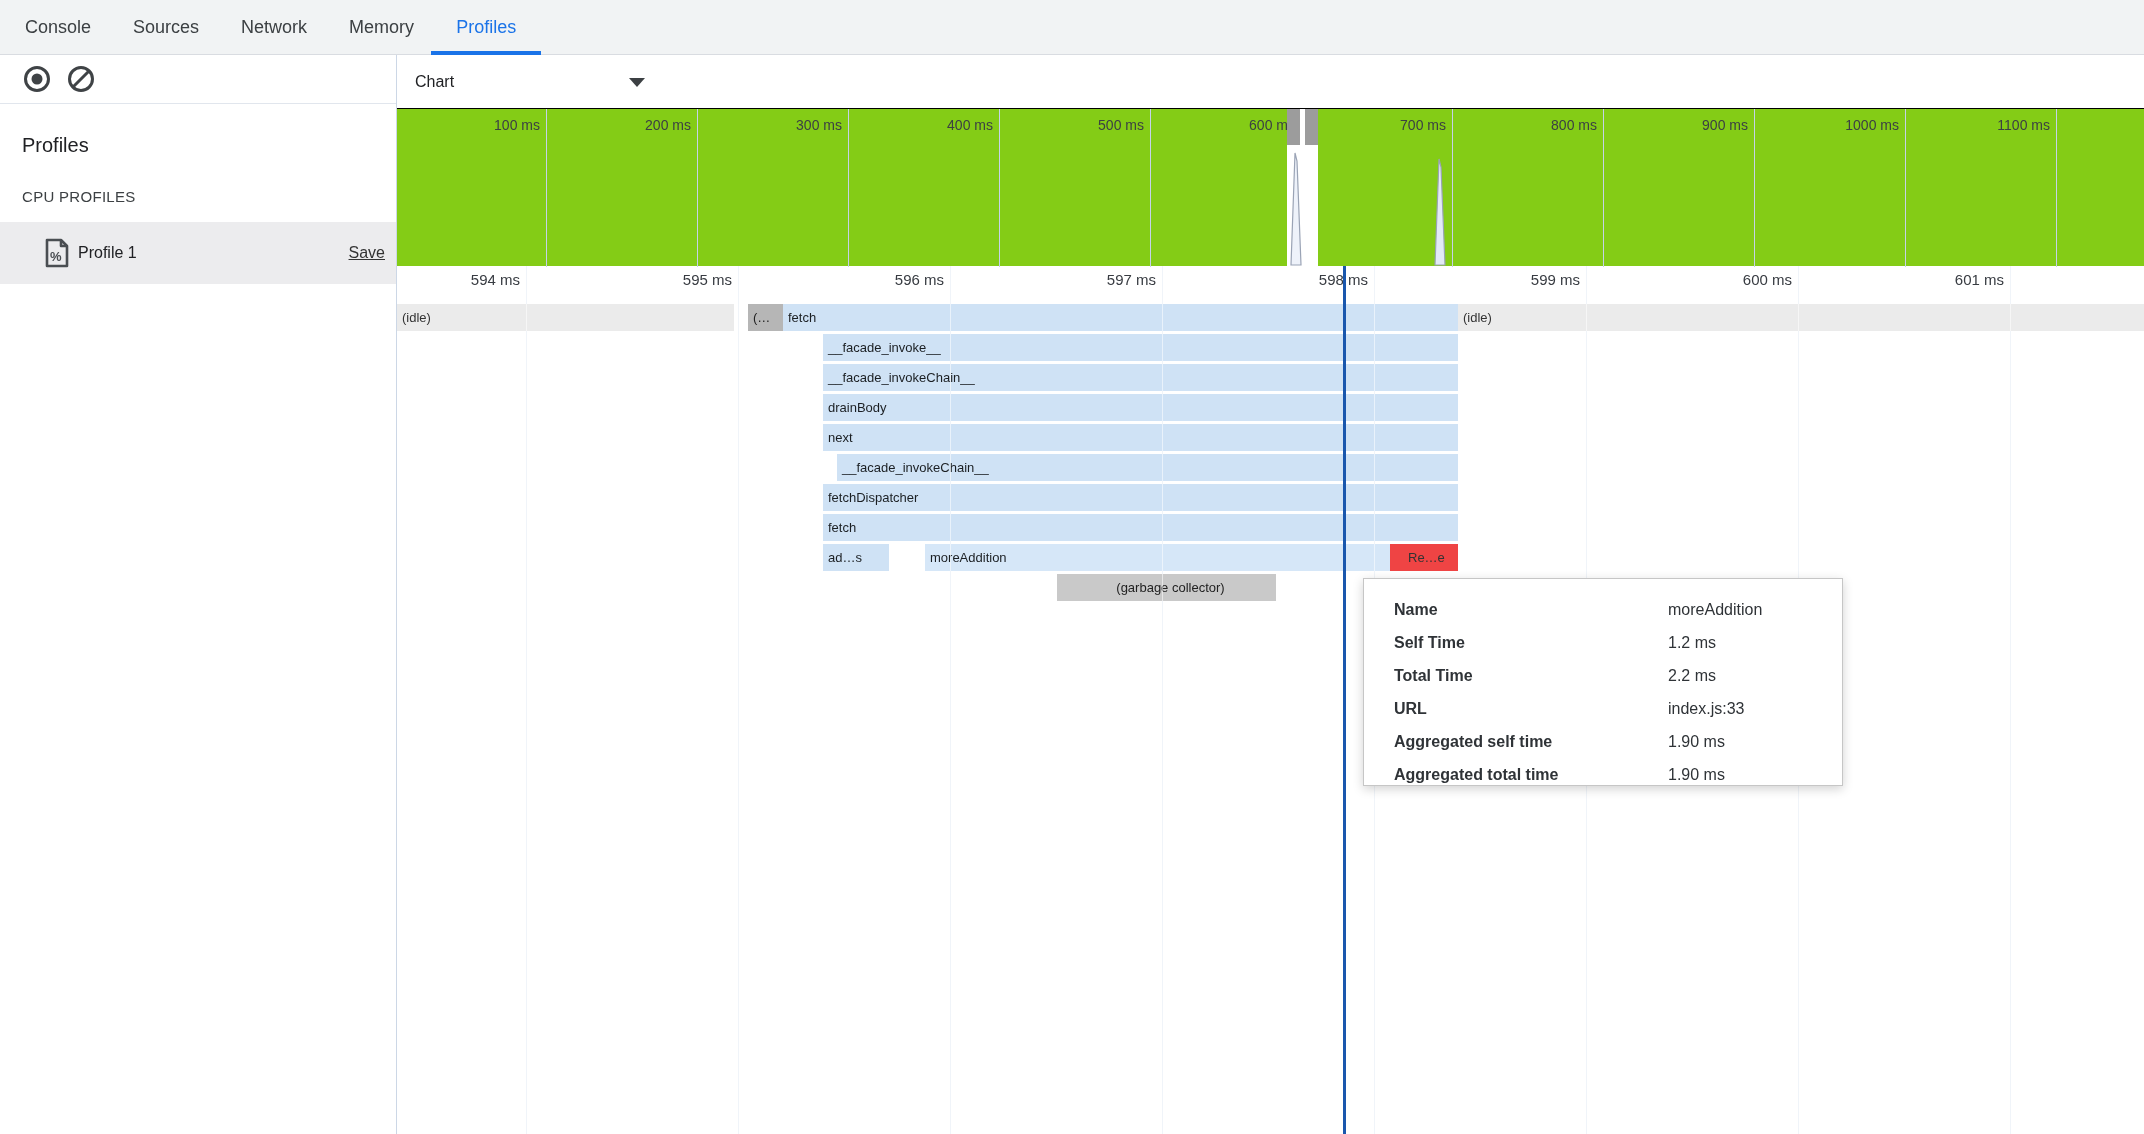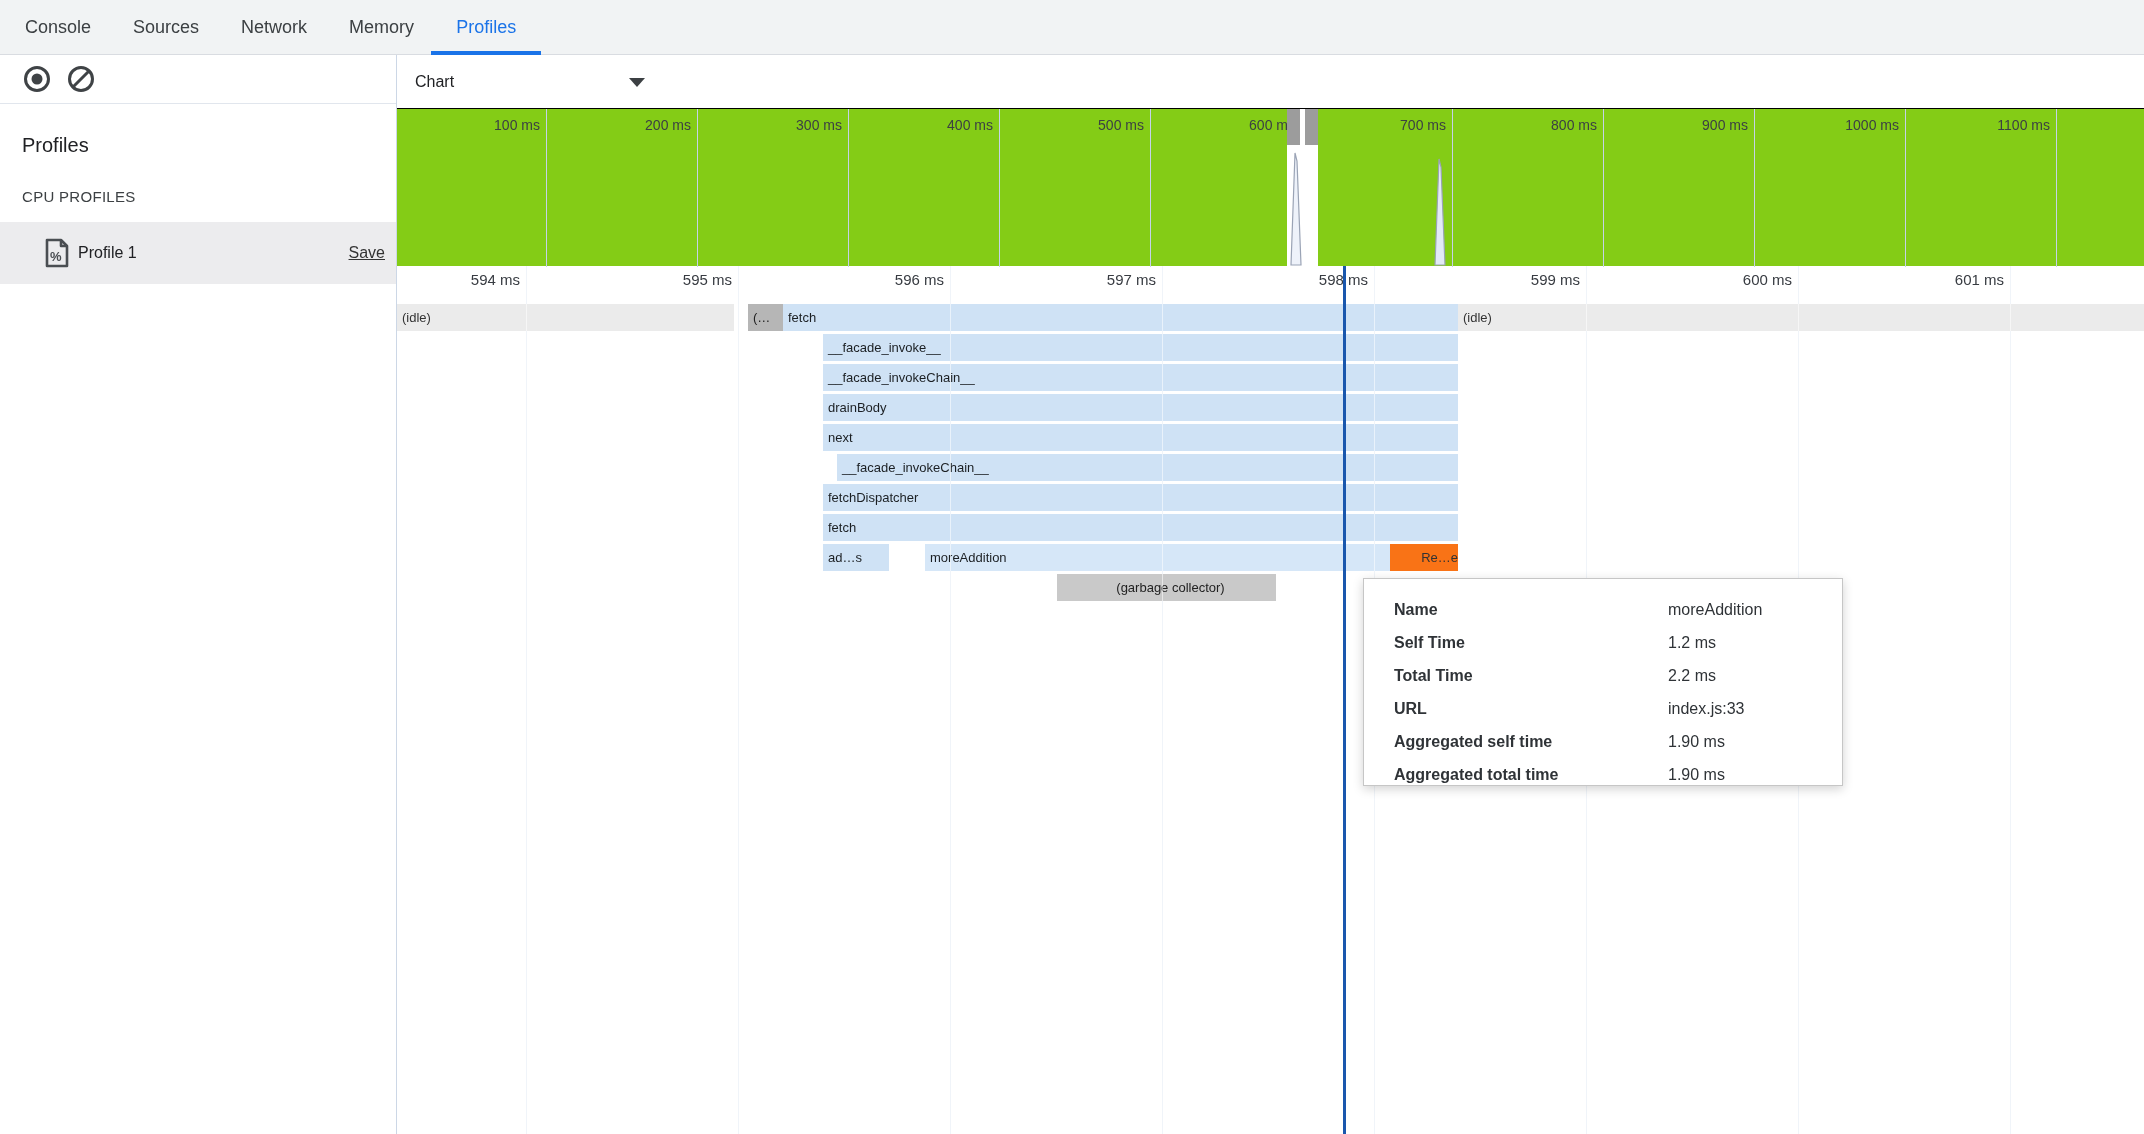--- a/index.html
+++ b/index.html
@@ -51,21 +51,21 @@
   .glo{position:absolute;top:0;width:1px;height:868px;background:rgba(255,255,255,.55);z-index:4;}
   .rtick{position:absolute;top:5px;width:120px;text-align:right;font-size:15px;color:#383c42;z-index:1;white-space:nowrap;}
   .marker{position:absolute;top:0;width:3px;height:868px;background:#1a57ad;z-index:5;}
   .bar{position:absolute;height:27px;line-height:27px;font-size:13px;color:#1b1f23;
        padding-left:5px;box-sizing:border-box;overflow:hidden;white-space:nowrap;z-index:2;cursor:pointer;}
   .bar.blue{background:#cfe2f5;}
   .bar.blue-h{background:#d6e7f8;}
   .bar.idle{background:#ebebeb;color:#333;}
   .bar.dgray{background:#b6b6b6;color:#222;}
   .bar.gray{background:#c9c9c9;color:#222;text-align:center;padding-left:8px;}
-  .bar.tan{background:#f97316;color:#333;text-align:right;padding-left:18px;}
+  .bar.tan{background:#ef4444;color:#333;text-align:left;padding-left:18px;}
 
   
   .tooltip{position:absolute;left:966px;top:312px;width:480px;height:208px;background:#fff;
            border:1px solid #c6c6c6;box-shadow:0 3px 10px rgba(0,0,0,.18);z-index:10;
            padding:14px 0 0 30px;box-sizing:border-box;}
   .tt-row{display:flex;height:33px;align-items:center;}
   .tt-label{width:274px;font-weight:bold;font-size:16px;color:#2f3337;}
   .tt-value{font-size:16px;color:#2f3337;}
 </style>
 </head>

